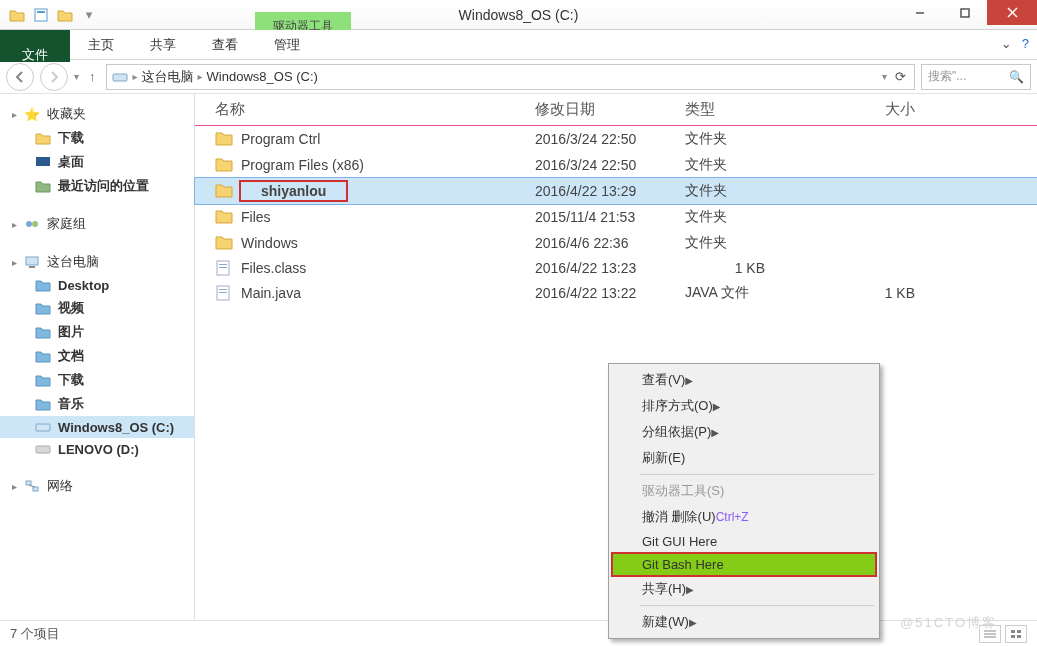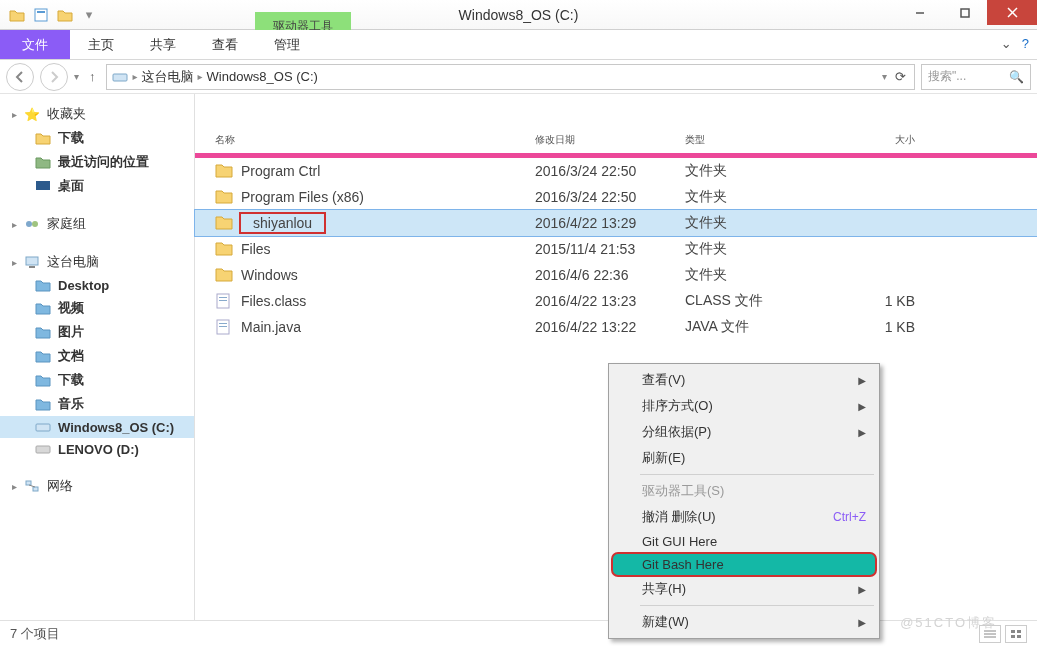--- a/index.html
+++ b/index.html
@@ -11,21 +11,21 @@
 .qat-icon { width: 22px; height: 22px; display: flex; align-items: center; justify-content: center; }
 .title-center { position: absolute; left: 50%; transform: translateX(-50%); font-size: 14px; color: #333; }
 .tooltab { position: absolute; left: 255px; top: 12px; height: 30px; padding: 6px 18px; background: #8de07a; color: #444; font-size: 12px; }
 .winbtns { position: absolute; right: 0; top: 0; display: flex; }
 .winbtn { width: 45px; height: 25px; display: flex; align-items: center; justify-content: center; color: #555; }
 .winbtn.close { background: #c8453c; color: #fff; width: 50px; }
 
 
 .ribbon { height: 30px; background: #fff; display: flex; align-items: stretch; border-bottom: 1px solid #d8d8d8; position: relative; }
 .ribbon-tab { padding: 6px 18px; font-size: 13px; color: #333; cursor: pointer; }
-.ribbon-tab.file { background: #8b5cf6; color: #fff; padding: 6px 22px; }
+.ribbon-tab.file { background: #14532d; color: #fff; padding: 16px 22px; }
 .ribbon-collapse { position: absolute; right: 8px; top: 6px; color: #555; display:flex; gap:10px; }
 
 
 .addrbar { height: 34px; display: flex; align-items: center; padding: 4px 6px; gap: 6px; border-bottom: 1px solid #e4e4e4; }
 .navbtn { width: 28px; height: 28px; border: 1px solid #ccc; border-radius: 50%; display: flex; align-items: center; justify-content: center; color: #888; }
 .breadcrumb { flex: 1; height: 26px; border: 1px solid #c8c8c8; display: flex; align-items: center; padding: 0 4px; gap: 4px; font-size: 13px; }
 .bc-sep { color: #888; font-size: 10px; }
 .searchbox { width: 110px; height: 26px; border: 1px solid #c8c8c8; display: flex; align-items: center; padding: 0 6px; color: #999; font-size: 12px; justify-content: space-between; }
 
 
@@ -34,36 +34,36 @@
 .sidebar::-webkit-scrollbar { width: 16px; }
 .sidebar::-webkit-scrollbar-thumb { background: #c0c0c0; }
 .tree-group { margin-bottom: 14px; }
 .tree-node { display: flex; align-items: center; padding: 3px 6px 3px 12px; cursor: pointer; gap: 6px; font-size: 13px; }
 .tree-node.sub { padding-left: 34px; font-weight: bold; }
 .tree-node.selected { background: #cde6f7; }
 .tree-icon { width: 18px; height: 16px; display: inline-flex; align-items: center; justify-content: center; }
 
 
 .filelist { flex: 1; position: relative; }
-.cols { display: flex; padding: 6px 0 6px 20px; color: #555; font-size: 10px; border-bottom: 5px solid #ec4899; margin-top: 33px; }
+.cols { display: flex; padding: 6px 0 6px 20px; color: #555; font-size: 15px; border-bottom: 1px solid #ec4899; }
 .col-name { width: 320px; }
 .col-date { width: 150px; }
 .col-type { width: 150px; }
 .col-size { width: 80px; text-align: right; }
 .filerow { display: flex; align-items: center; padding: 4px 0 4px 20px; font-size: 14px; color: #444; }
 .filerow .col-name { display: flex; align-items: center; gap: 8px; }
 .filerow.selected { background: #cde6f7; outline: 1px solid #7eb4ea; }
-.filerow.highlighted .col-name span.fname { outline: 2px solid #d03030; padding: 1px 12px; }
+.filerow.highlighted .col-name span.fname { outline: 2px solid #d03030; padding: 1px 20px; font-weight: bold; }
 .file-icon { width: 18px; height: 16px; display: inline-flex; }
 
 
 .ctxmenu { position: absolute; left: 608px; top: 363px; width: 272px; background: #f0f0f0; border: 1px solid #a0a0a0; box-shadow: 3px 3px 4px rgba(0,0,0,.3); font-size: 13px; padding: 3px; }
-.ctx-item { display: flex; align-items: center; justify-content: space-between; padding: 4px 10px 4px 30px; cursor: pointer; }
+.ctx-item { display: flex; align-items: center; padding: 4px 10px 4px 30px; cursor: pointer; }
 .ctx-item.disabled { color: #9a9a9a; }
-.ctx-item.highlight { background: #14b8a6; outline: 2px solid #d03030; outline-offset: -1px; border-radius: 6px; }
+.ctx-item.highlight { background: #84cc16; outline: 2px solid #d03030; outline-offset: -1px; }
 .ctx-sep { height: 1px; background: #d0d0d0; margin: 3px 2px 3px 28px; }
 .ctx-arrow { font-size: 10px; color: #555; }
 .ctx-short { color: #8b5cf6; font-size: 12px; }
 
 
 .statusbar { height: 26px; border-top: 1px solid #e0e0e0; display: flex; align-items: center; padding: 0 10px; font-size: 13px; color: #555; justify-content: space-between; }
 .view-toggles { display: flex; gap: 4px; }
 .view-btn { width: 22px; height: 18px; border: 1px solid #ccc; display:flex; align-items:center; justify-content:center; }
 
 .watermark { position: absolute; right: 40px; bottom: 14px; color: #d4d4d4; font-size: 13px; letter-spacing: 2px; }
@@ -173,33 +173,33 @@
       <div class="tree-node sub">
           <span class="tree-icon">
             <svg width="16" height="13">
               <path d="M1 2h5l2 2h7v8H1z" fill="#f7d373" stroke="#d6a93b"></path>
             </svg>
           </span>
           <span>下载</span>
         </div>
       <div class="tree-node sub">
           <span class="tree-icon">
-            <svg width="16" height="13">
-              <path d="M1 2h5l2 2h7v8H1z" fill="#8fb883" stroke="#6a9960"></path>
-            </svg>
-          </span>
-          <span>最近访问的位置</span>
-        </div>
-      <div class="tree-node sub">
-          <span class="tree-icon">
             <svg width="16" height="12">
               <rect x="1" y="1" width="14" height="9" fill="#2c5a8c"></rect>
             </svg>
           </span>
           <span>桌面</span>
+        </div>
+      <div class="tree-node sub">
+          <span class="tree-icon">
+            <svg width="16" height="13">
+              <path d="M1 2h5l2 2h7v8H1z" fill="#8fb883" stroke="#6a9960"></path>
+            </svg>
+          </span>
+          <span>最近访问的位置</span>
         </div>
     </div>
     <div class="tree-group">
       <div class="tree-node">
         <span style="color:#888;font-size:10px">▸</span>
         <span class="tree-icon">
             <svg width="16" height="14">
               <circle cx="5" cy="7" r="3" fill="#7fa8cc"></circle>
               <circle cx="11" cy="7" r="3" fill="#9fc37f"></circle>
             </svg>
@@ -376,21 +376,20 @@
             <span class="file-icon">
               <svg width="16" height="16">
                 <rect x="2" y="1" width="12" height="14" fill="#fff" stroke="#aac"></rect>
                 <rect x="4" y="4" width="8" height="1" fill="#8ac"></rect>
                 <rect x="4" y="7" width="8" height="1" fill="#8ac"></rect>
               </svg>
             </span>
             <span class="fname">Files.class</span>
           </div>
           <div class="col-date">2016/4/22 13:23</div>
-          <div class="col-type">CLASS 文件</div>
           <div class="col-size">1 KB</div>
         </div>
         <div class="filerow">
           <div class="col-name">
             <span class="file-icon">
               <svg width="16" height="16">
                 <rect x="2" y="1" width="12" height="14" fill="#fff" stroke="#aac"></rect>
                 <rect x="4" y="4" width="8" height="1" fill="#8ac"></rect>
                 <rect x="4" y="7" width="8" height="1" fill="#8ac"></rect>
               </svg>

